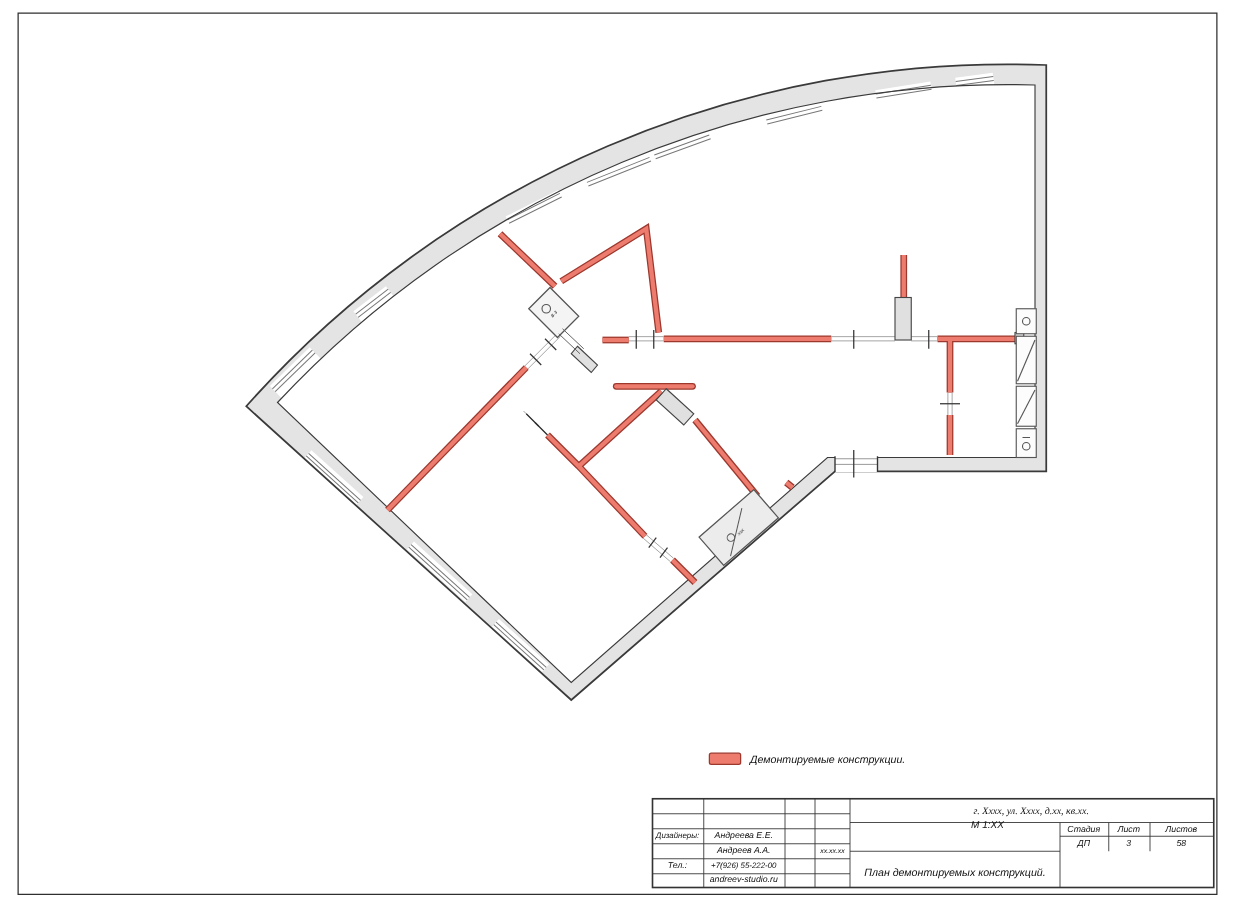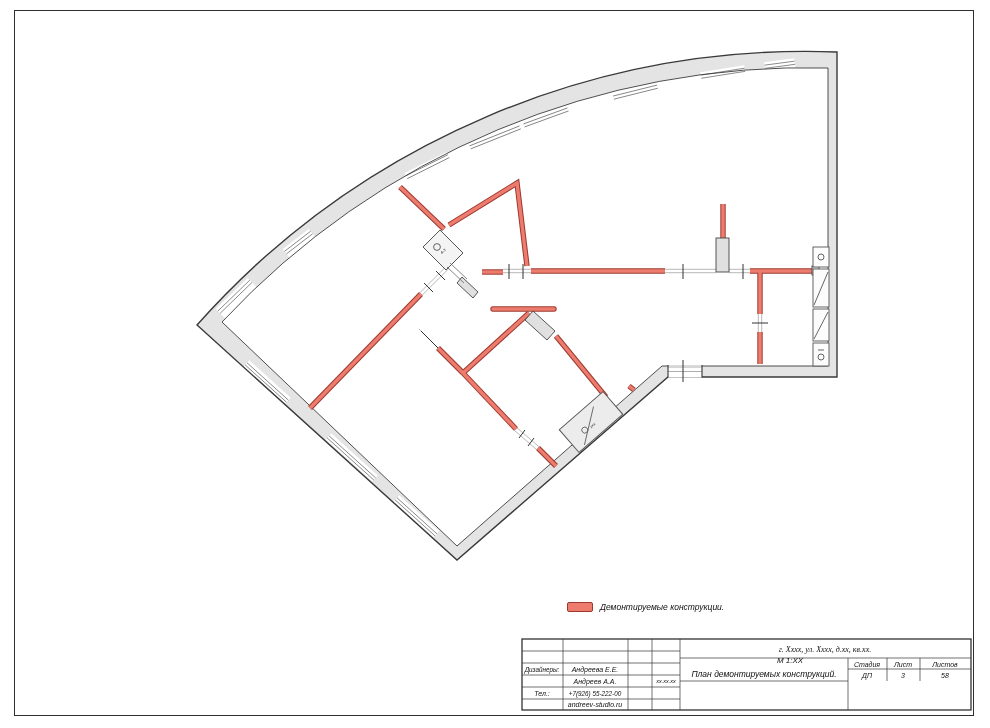--- a/index.html
+++ b/index.html
@@ -236,21 +236,21 @@
   </div>
 
   <div class="tb-text" style="left:825px;top:649px;font-size:8px;font-family:Liberation Serif, serif;">г. Хххх, ул. Хххх, д.хх, кв.хх.</div>
   <div class="tb-text" style="left:542px;top:669px;font-size:6.3px;">Дизайнеры:</div>
   <div class="tb-text" style="left:595px;top:669px;font-size:7px;">Андреева Е.Е.</div>
   <div class="tb-text" style="left:595px;top:681px;font-size:7px;">Андреев А.А.</div>
   <div class="tb-text" style="left:666px;top:681px;font-size:5.5px;">xx.xx.xx</div>
   <div class="tb-text" style="left:542px;top:693px;font-size:7px;">Тел.:</div>
   <div class="tb-text" style="left:595px;top:693px;font-size:6.3px;">+7(926) 55-222-00</div>
   <div class="tb-text" style="left:595px;top:704px;font-size:7px;">andreev-studio.ru</div>
-  <div class="tb-text" style="left:764px;top:674px;font-size:8.5px;">План демонтируемых конструкций.</div>
+  <div class="tb-text" style="left:764px;top:698px;font-size:8.5px;">План демонтируемых конструкций.</div>
   <div class="tb-text" style="left:764px;top:660px;font-size:8px;margin-left:26px;">М  1:ХХ</div>
   <div class="tb-text" style="left:867px;top:664px;font-size:7px;">Стадия</div>
   <div class="tb-text" style="left:903px;top:664px;font-size:7px;">Лист</div>
   <div class="tb-text" style="left:945px;top:664px;font-size:7px;">Листов</div>
   <div class="tb-text" style="left:867px;top:675px;font-size:7px;">ДП</div>
   <div class="tb-text" style="left:903px;top:675px;font-size:7px;">3</div>
   <div class="tb-text" style="left:945px;top:675px;font-size:7px;">58</div>
 </div>
 
 </body></html>

